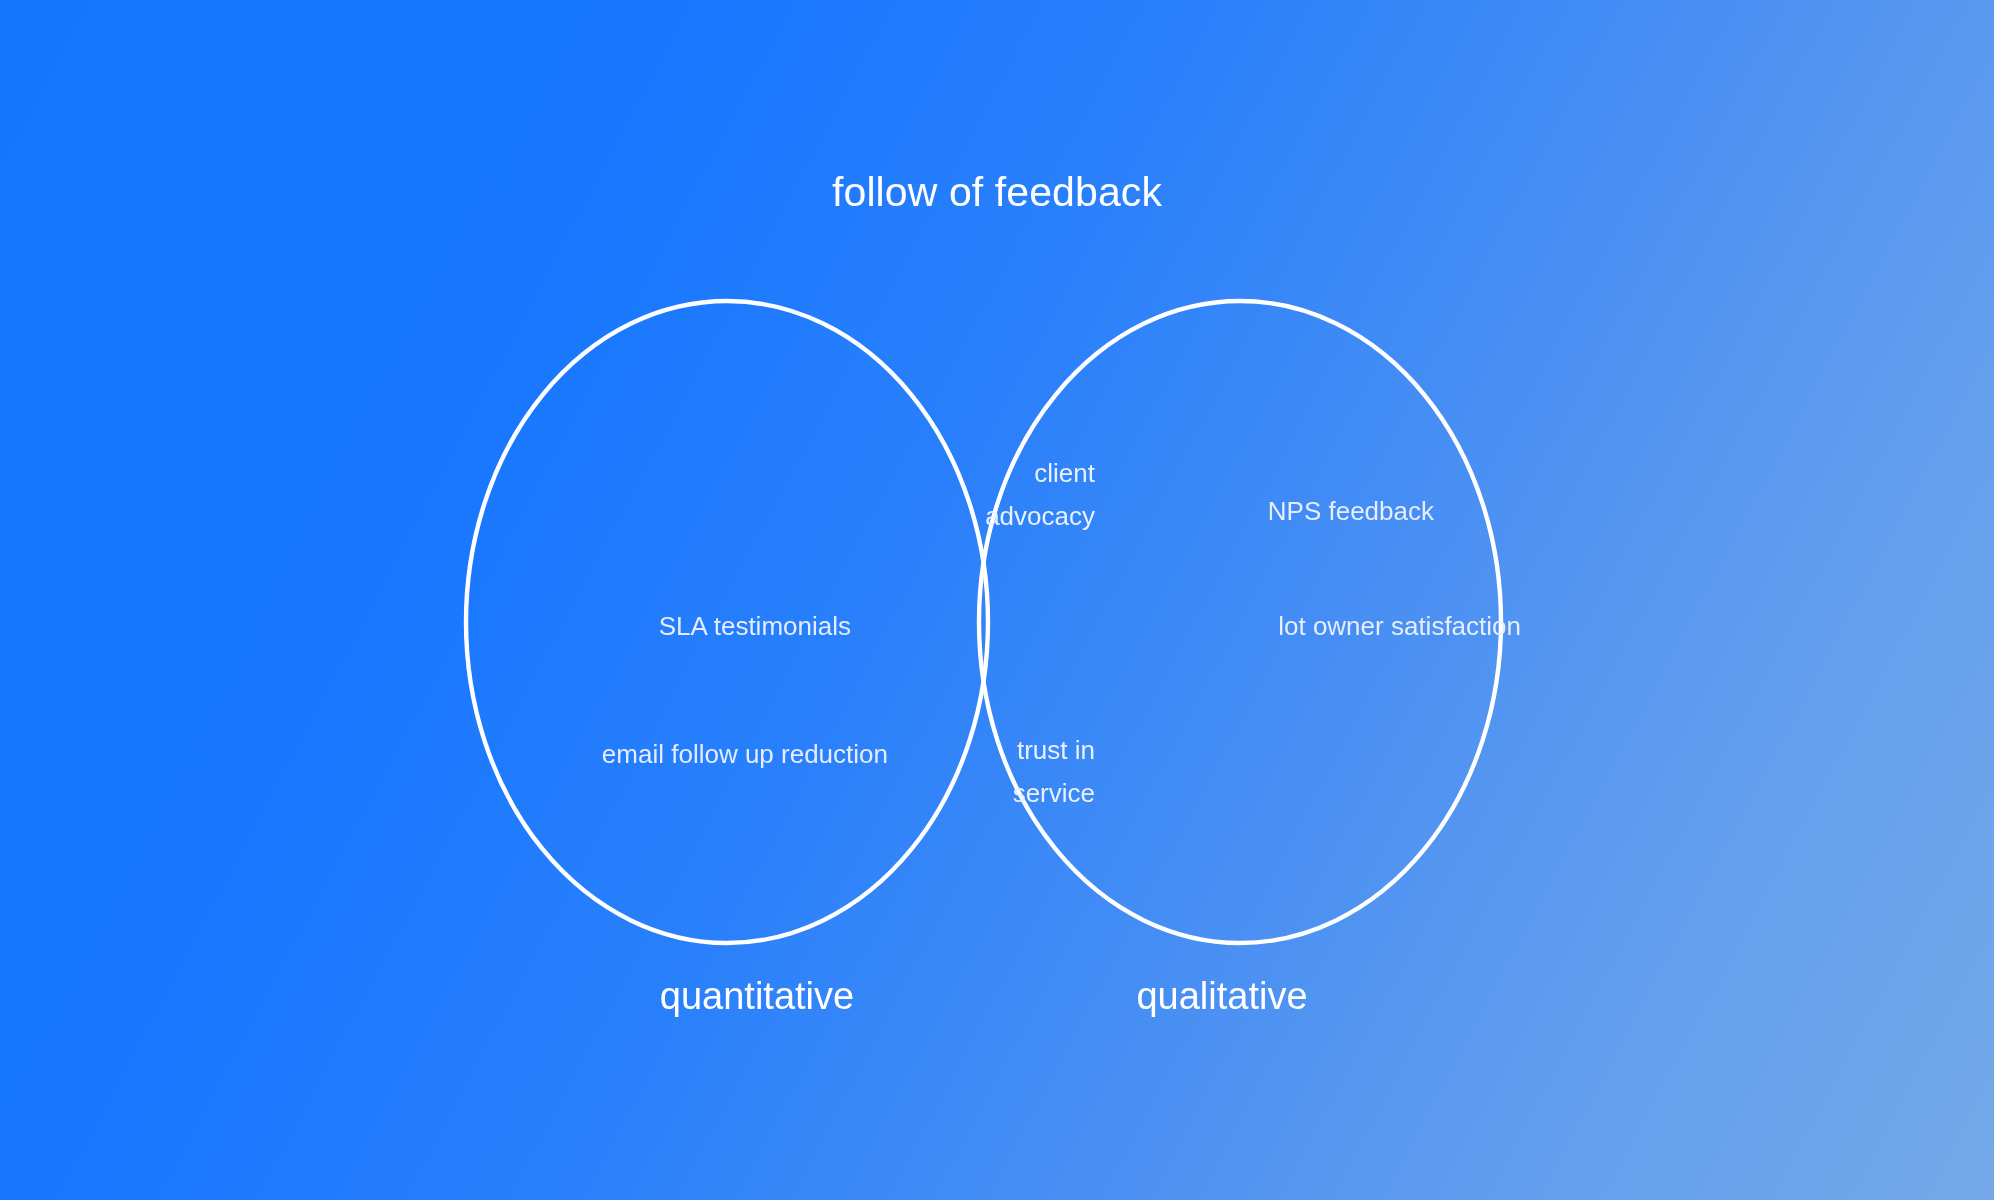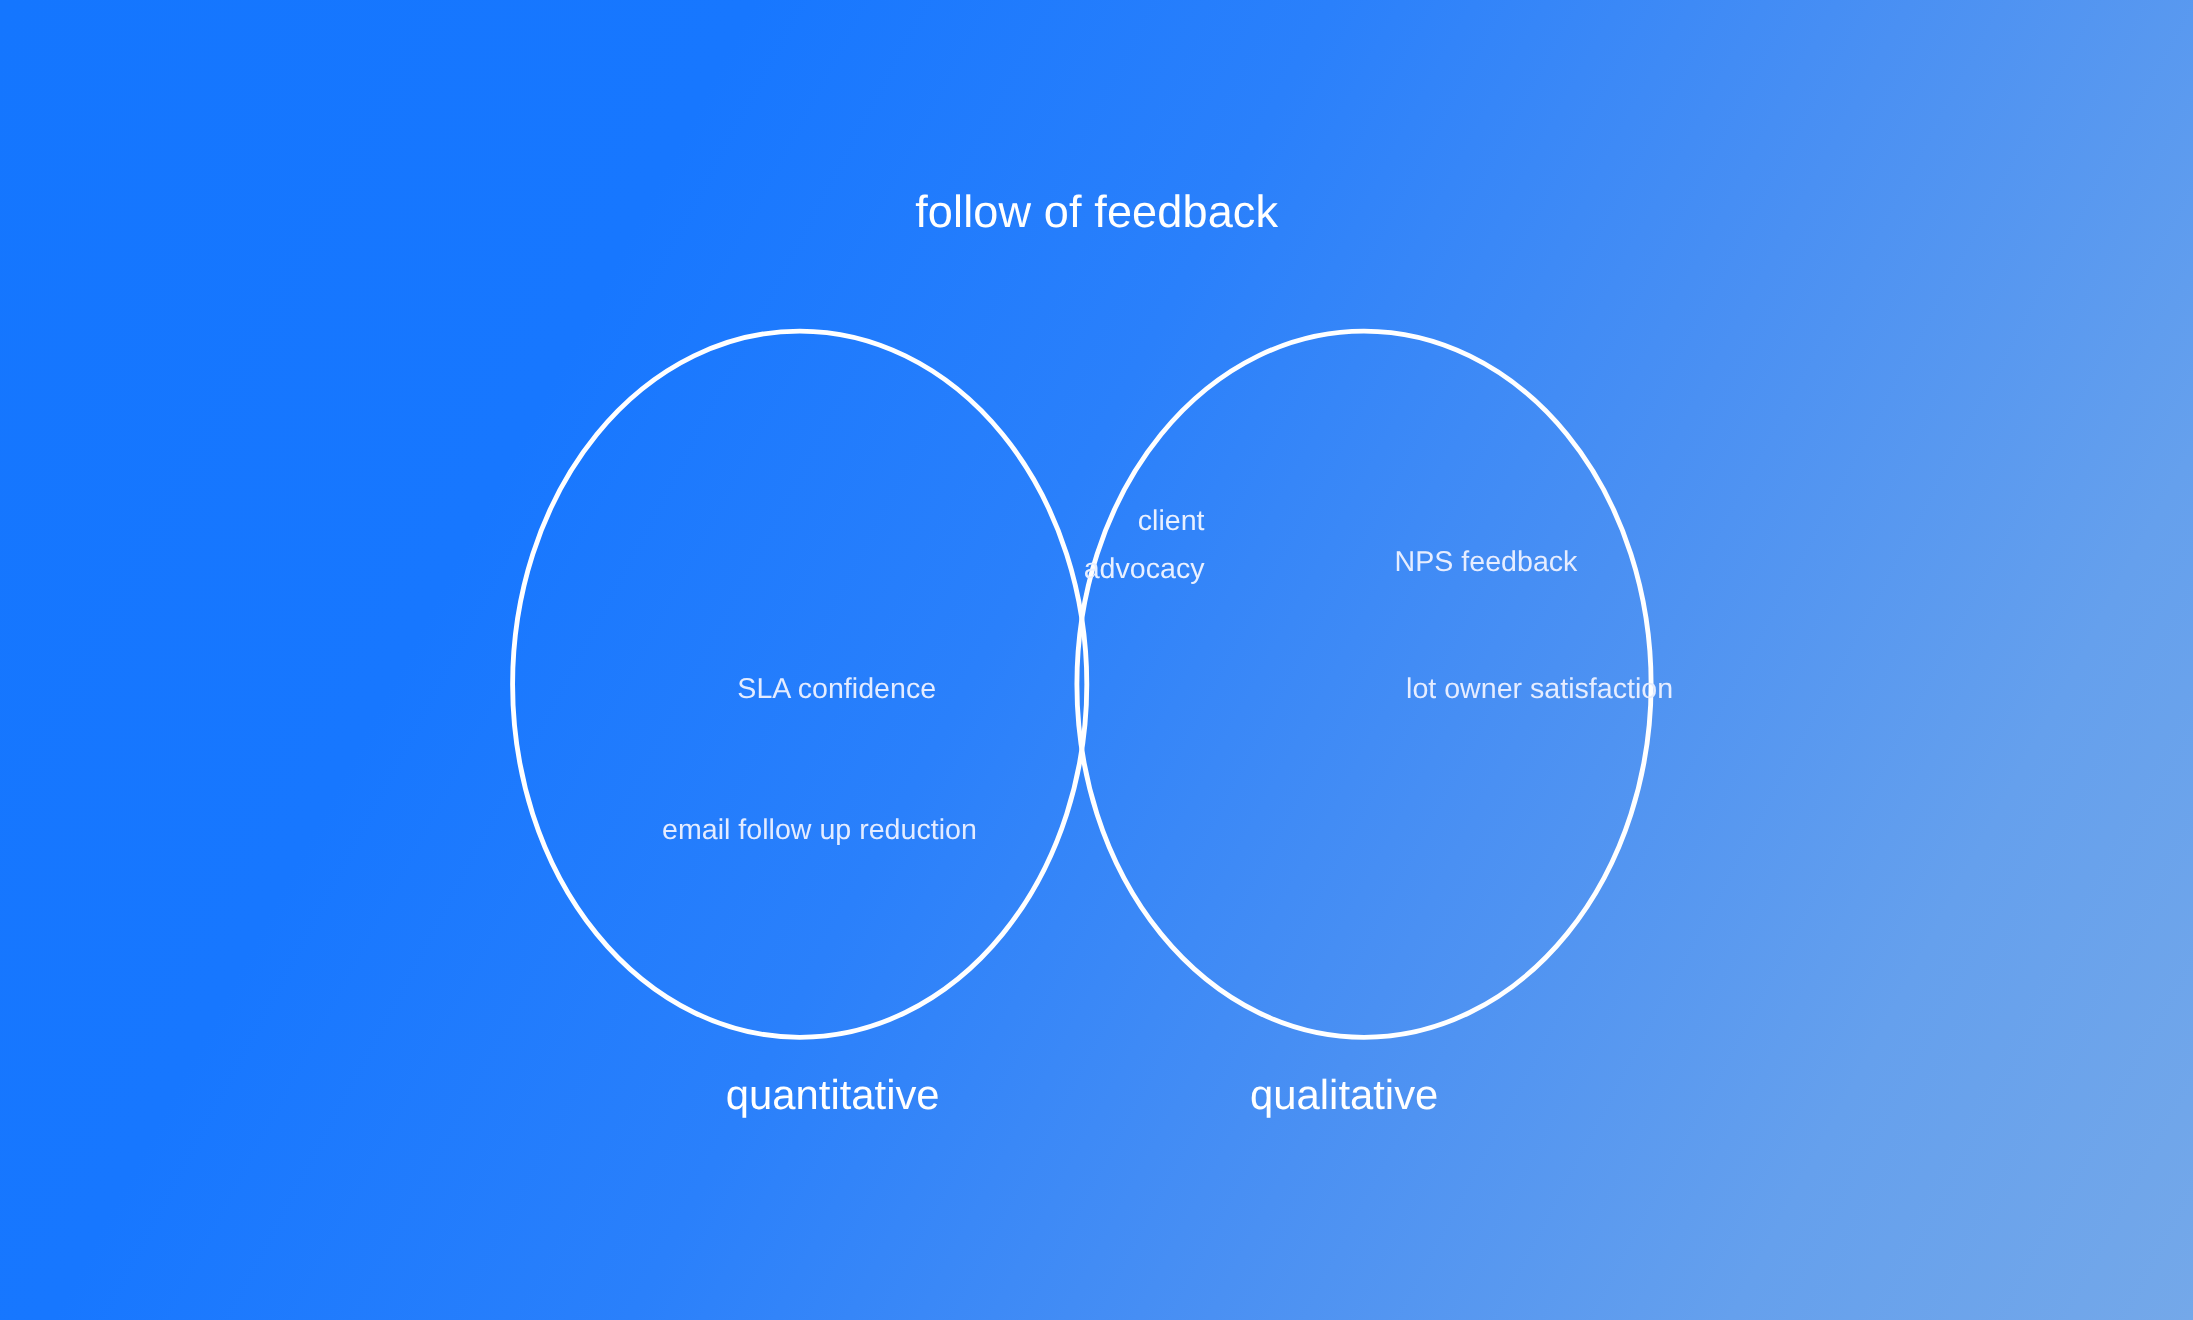--- a/index.html
+++ b/index.html
@@ -94,25 +94,27 @@
 
 <div id="stage">
 
   <div class="diagram-title">follow of feedback</div>
 
   <svg id="venn-svg" viewBox="0 0 1994 1200">
     <ellipse cx="727" cy="622" rx="261" ry="321"></ellipse>
     <ellipse cx="1240" cy="622" rx="261" ry="321"></ellipse>
   </svg>
 
-  <div class="venn-item left" style="left:681px; top:626px; width:340px;">SLA confidence</div>
+  <div class="venn-item left" style="left:681px; top:626px; width:340px;">SLA testimonials</div>
   <div class="venn-item left" style="left:688px; top:754px; width:400px;">email follow up reduction</div>
 
   <div class="venn-item center" style="left:985px; top:495px; width:220px;">client
 advocacy</div>
+  <div class="venn-item center" style="left:985px; top:772px; width:220px;">trust in
+service</div>
 
   <div class="venn-item right" style="left:1274px; top:511px; width:320px;">NPS feedback</div>
   <div class="venn-item right" style="left:1311px; top:626px; width:420px;">lot owner satisfaction</div>
 
   <div class="set-label" style="left:757px; top:977px;">quantitative</div>
   <div class="set-label" style="left:1222px; top:977px;">qualitative</div>
 
 </div>
 
 </body></html>

